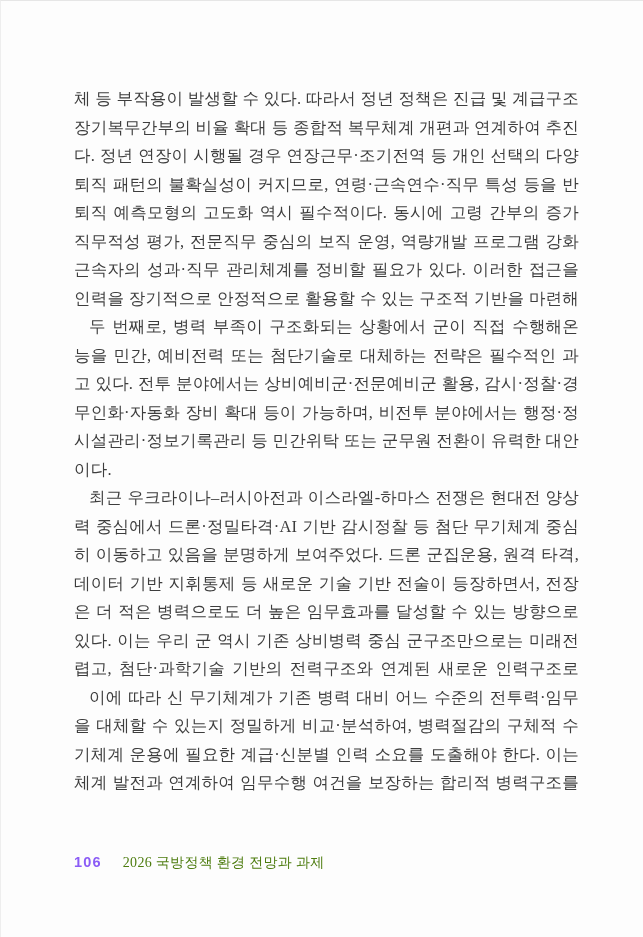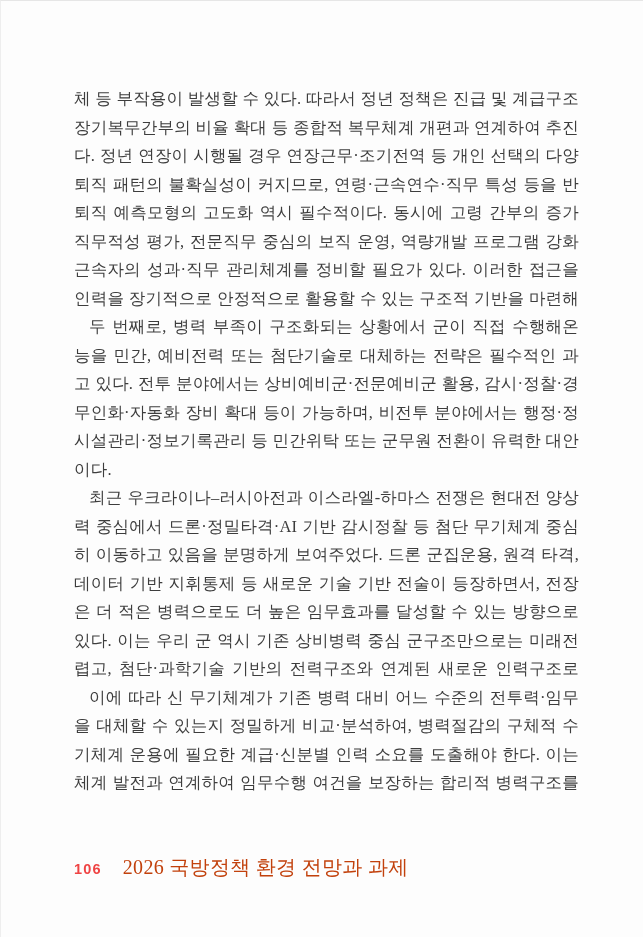--- a/index.html
+++ b/index.html
@@ -53,26 +53,26 @@
     top: 853px;
     display: flex;
     align-items: baseline;
     gap: 21px;
   }
   .page-number {
     font-family: "Liberation Sans", "DejaVu Sans", sans-serif;
     font-size: 14.5px;
     font-weight: 600;
     letter-spacing: 1.2px;
-    color: #ef4444;
+    color: #8b5cf6;
   }
   .book-title {
-    font-size: 20px;
+    font-size: 14px;
     letter-spacing: 0.3px;
-    color: #c2410c;
+    color: #4d7c0f;
   }
 </style>
 </head>
 <body>
 
 <div class="page">
 
   <div class="body-text">
 
     <div class="paragraph">

